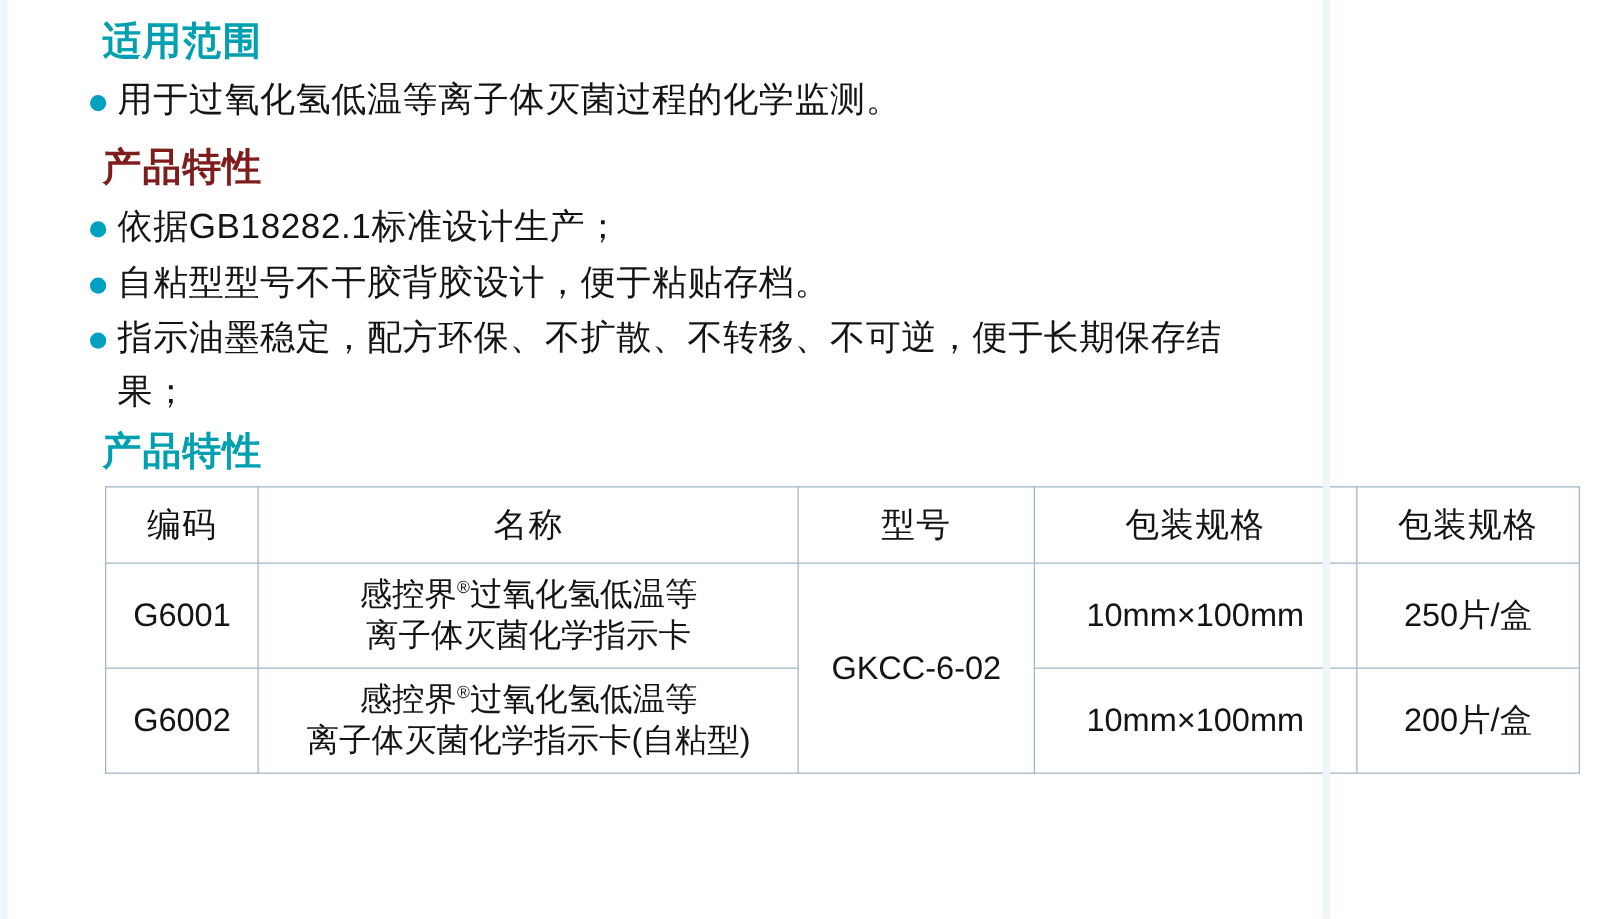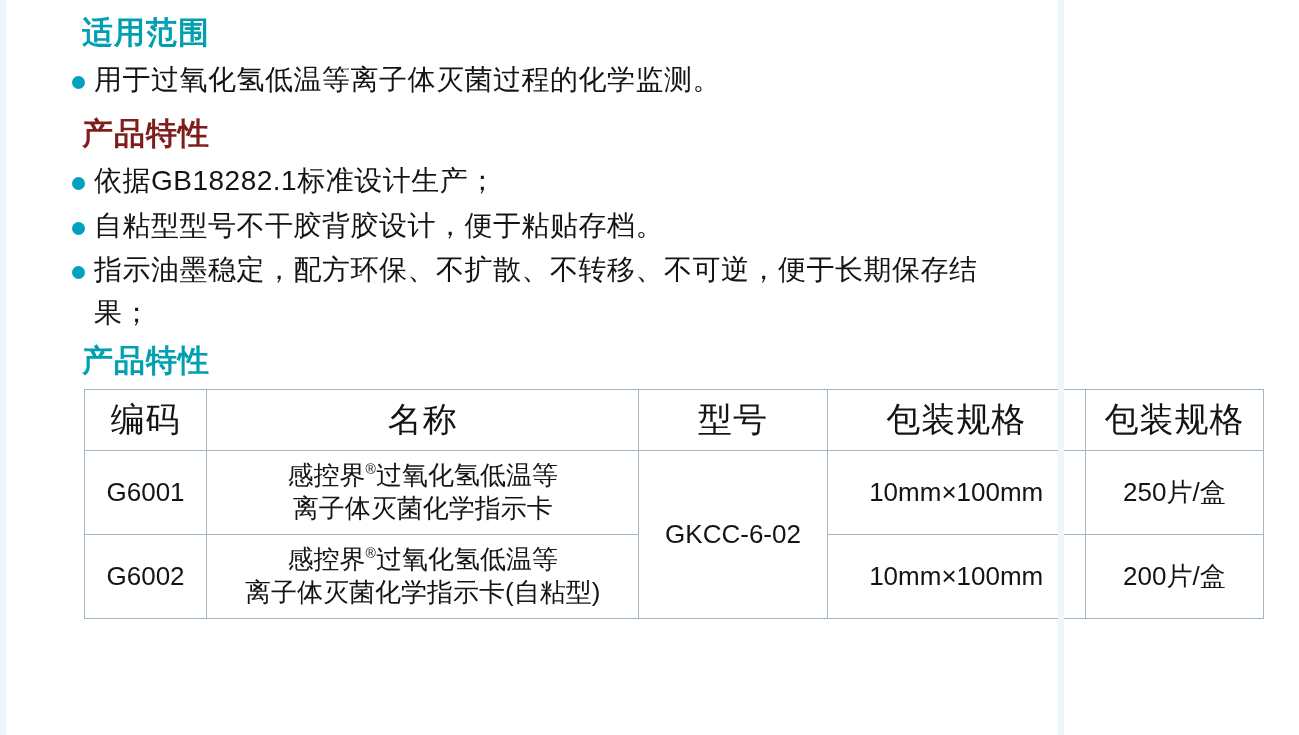--- a/index.html
+++ b/index.html
@@ -90,21 +90,21 @@
   table.order-table th,
   table.order-table td {
     border: 1px solid #9fb8c4;
     text-align: center;
     vertical-align: middle;
     font-weight: normal;
     color: #141414;
     padding: 4px 4px;
   }
   table.order-table th {
-    font-size: 34px;
+    font-size: 27px;
     height: 52px;
     letter-spacing: 1px;
   }
   table.order-table td {
     font-size: 26px;
   }
   td.code-cell { font-size: 27px; }
   td.name-cell {
     font-size: 24px;
     line-height: 1.3;

